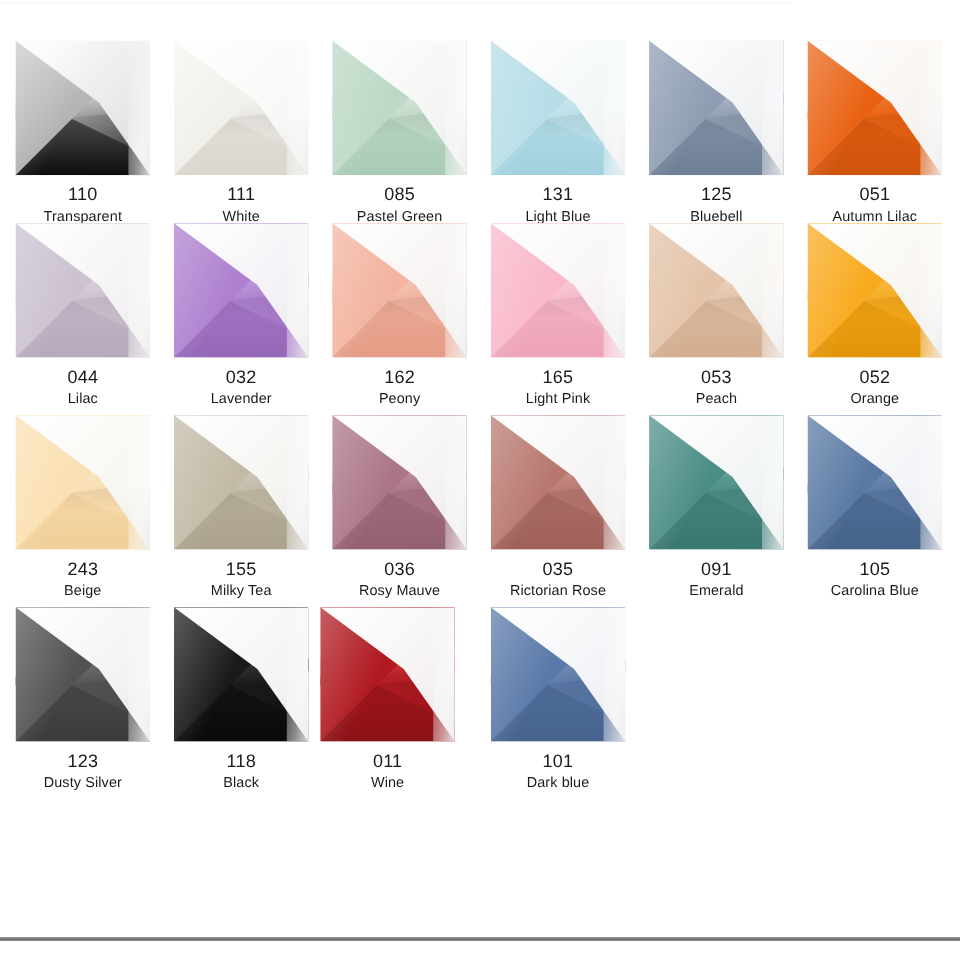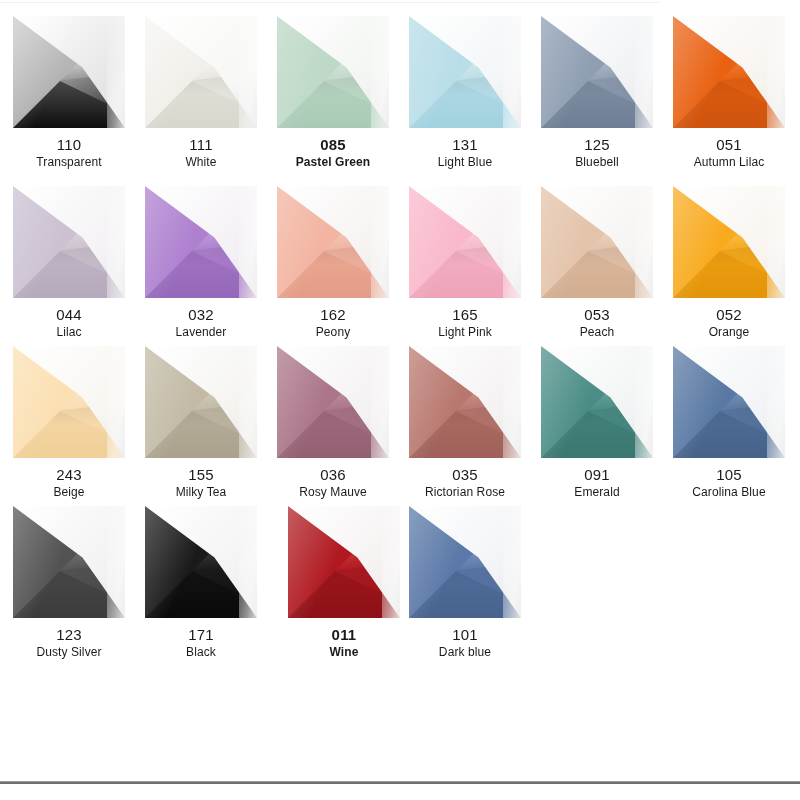--- a/index.html
+++ b/index.html
@@ -167,21 +167,21 @@
   }
 </style>
 </head>
 <body>
 
 <div id="page">
 
   <div id="top-hairline"></div>
 
   <div id="swatch-grid">
-      <div class="swatch-row" style="top: 16px; position: absolute; left: 0px; width: 800px;">
+      <div class="swatch-row" style="top: 34px; position: absolute; left: 0px; width: 800px;">
         <div class="swatch-cell" style="left: 3px;">
           <div class="swatch-image">
             <div class="sheet-base" style="background: linear-gradient(160deg, rgb(201, 201, 201) 0%, rgb(158, 158, 158) 52%, rgb(13, 13, 13) 100%);"></div>
             <div class="sheet-body" style="background: linear-gradient(rgb(158, 158, 158) 0%, rgb(13, 13, 13) 100%);"></div>
             <div class="sheet-shadow"></div>
             <div class="sheet-lip" style="background: linear-gradient(rgb(217, 217, 217) 0%, rgb(158, 158, 158) 100%);"></div>
             <div class="sheet-fold-top" style="background: linear-gradient(150deg, rgb(201, 201, 201) 0%, rgb(158, 158, 158) 100%);"></div>
             <div class="sheet-backdrop" style="background: linear-gradient(135deg, rgb(255, 255, 255) 0%, rgb(230, 230, 230) 70%, rgb(227, 227, 227) 100%);"></div>
             <div class="sheet-edge"></div>
             <div class="sheet-sheen"></div>
@@ -200,21 +200,21 @@
             <div class="sheet-fold-top" style="background: linear-gradient(150deg, rgb(246, 245, 241) 0%, rgb(236, 234, 228) 100%);"></div>
             <div class="sheet-backdrop" style="background: linear-gradient(135deg, rgb(255, 255, 255) 0%, rgb(247, 247, 245) 70%, rgb(227, 227, 227) 100%);"></div>
             <div class="sheet-edge"></div>
             <div class="sheet-sheen"></div>
           </div>
           <div class="swatch-caption">
             <span class="swatch-code">111</span>
             <span class="swatch-name">White</span>
           </div>
         </div>
-        <div class="swatch-cell" style="left: 267px; font-weight: bold;">
+        <div class="swatch-cell" style="left: 267px;">
           <div class="swatch-image">
             <div class="sheet-base" style="background: linear-gradient(160deg, rgb(184, 214, 194) 0%, rgb(196, 220, 203) 52%, rgb(169, 203, 182) 100%);"></div>
             <div class="sheet-body" style="background: linear-gradient(rgb(196, 220, 203) 0%, rgb(169, 203, 182) 100%);"></div>
             <div class="sheet-shadow"></div>
             <div class="sheet-lip" style="background: linear-gradient(rgb(220, 235, 224) 0%, rgb(196, 220, 203) 100%);"></div>
             <div class="sheet-fold-top" style="background: linear-gradient(150deg, rgb(184, 214, 194) 0%, rgb(196, 220, 203) 100%);"></div>
             <div class="sheet-backdrop" style="background: linear-gradient(135deg, rgb(255, 255, 255) 0%, rgb(242, 245, 242) 70%, rgb(227, 227, 227) 100%);"></div>
             <div class="sheet-edge"></div>
             <div class="sheet-sheen"></div>
           </div>
@@ -490,25 +490,25 @@
             <div class="sheet-base" style="background: linear-gradient(160deg, rgb(23, 23, 23) 0%, rgb(29, 29, 29) 52%, rgb(10, 10, 10) 100%);"></div>
             <div class="sheet-body" style="background: linear-gradient(rgb(29, 29, 29) 0%, rgb(10, 10, 10) 100%);"></div>
             <div class="sheet-shadow"></div>
             <div class="sheet-lip" style="background: linear-gradient(rgb(58, 58, 58) 0%, rgb(29, 29, 29) 100%);"></div>
             <div class="sheet-fold-top" style="background: linear-gradient(150deg, rgb(23, 23, 23) 0%, rgb(29, 29, 29) 100%);"></div>
             <div class="sheet-backdrop" style="background: linear-gradient(135deg, rgb(255, 255, 255) 0%, rgb(243, 243, 243) 70%, rgb(227, 227, 227) 100%);"></div>
             <div class="sheet-edge"></div>
             <div class="sheet-sheen"></div>
           </div>
           <div class="swatch-caption">
-            <span class="swatch-code">171</span>
+            <span class="swatch-code">118</span>
             <span class="swatch-name">Black</span>
           </div>
         </div>
-        <div class="swatch-cell" style="left: 278px; font-weight: bold;">
+        <div class="swatch-cell" style="left: 257px;">
           <div class="swatch-image">
             <div class="sheet-base" style="background: linear-gradient(160deg, rgb(173, 23, 30) 0%, rgb(180, 27, 34) 52%, rgb(140, 17, 23) 100%);"></div>
             <div class="sheet-body" style="background: linear-gradient(rgb(180, 27, 34) 0%, rgb(140, 17, 23) 100%);"></div>
             <div class="sheet-shadow"></div>
             <div class="sheet-lip" style="background: linear-gradient(rgb(203, 58, 64) 0%, rgb(180, 27, 34) 100%);"></div>
             <div class="sheet-fold-top" style="background: linear-gradient(150deg, rgb(173, 23, 30) 0%, rgb(180, 27, 34) 100%);"></div>
             <div class="sheet-backdrop" style="background: linear-gradient(135deg, rgb(255, 255, 255) 0%, rgb(245, 241, 241) 70%, rgb(227, 227, 227) 100%);"></div>
             <div class="sheet-edge"></div>
             <div class="sheet-sheen"></div>
           </div>

